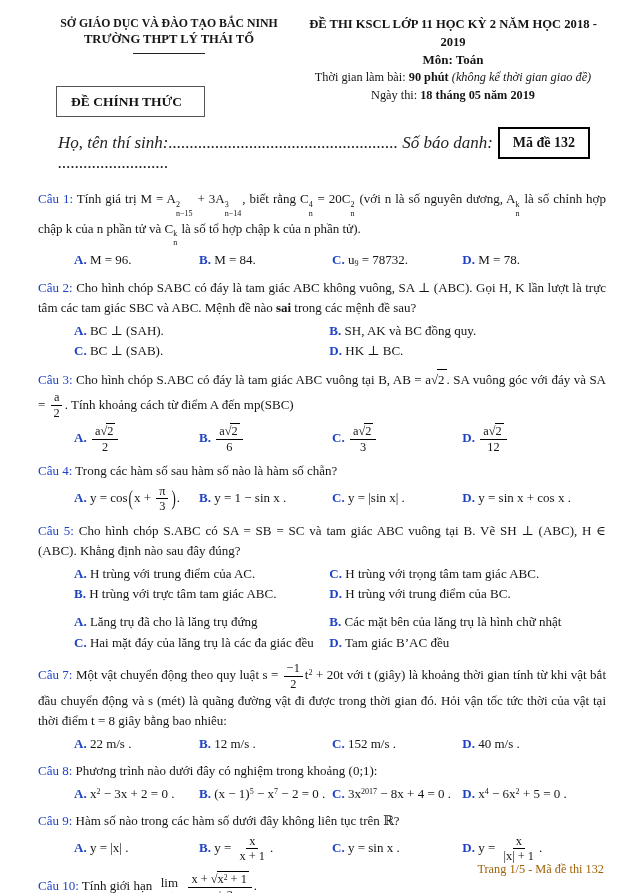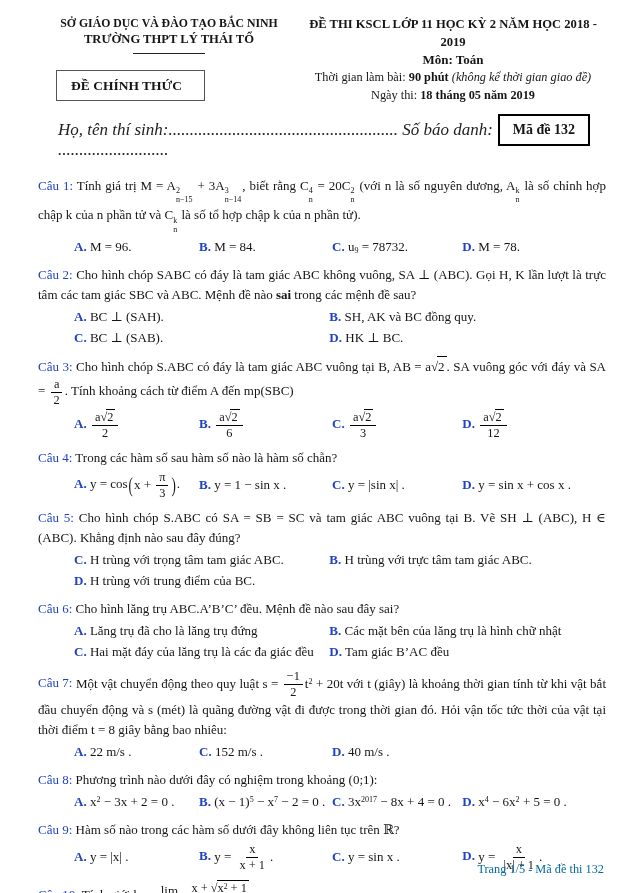--- a/index.html
+++ b/index.html
@@ -8,21 +8,21 @@
     font-family:"Liberation Serif","DejaVu Serif",serif;font-size:13px;color:#151515;
     padding:16px 24px 10px 38px;overflow:hidden;
   }
   
   .hdr{display:flex;}
   .h-left{width:262px;text-align:center;line-height:1.3;}
   .dept{font-weight:bold;font-size:11.8px;}
   .school{font-weight:bold;font-size:12.6px;}
   .rule{width:72px;border-top:1.6px solid #222;margin:5px auto 16px;}
   .stampwrap{text-align:left;padding-left:18px;}
-  .stamp{display:inline-block;border:1.6px solid #555;padding:6px 22px 6px 14px;font-weight:bold;font-size:13.5px;}
+  .stamp{display:inline-block;border:1.6px solid #555;padding:6px 22px 6px 14px;font-weight:bold;font-size:13.5px;margin-top:16px;}
   .h-right{flex:1;text-align:center;line-height:1.4;}
   .etitle{font-weight:bold;font-size:12.6px;}
   .esub{font-weight:bold;font-size:13px;}
   .eline{font-size:12.3px;}
   .b{font-weight:bold;} .i{font-style:italic;}
   
   .cand{display:flex;align-items:flex-start;margin-top:10px;}
   .cand .names{flex:1;font-style:italic;font-size:17px;padding-left:20px;padding-top:6px;color:#222;}
   .codebox{border:2px solid #000;font-weight:bold;font-size:14px;padding:6px 13px;margin-right:16px;}
   
@@ -42,21 +42,21 @@
   .m-sup{font-size:.62em;vertical-align:.45em;}
   .m-sub{font-size:.62em;vertical-align:-.3em;}
   .m-b{font-weight:bold;}
   .m-sqrt{display:inline-flex;align-items:stretch;}
   .m-sqrt .rad{align-self:flex-end;margin-right:-1px;}
   .m-sqrt .radc{border-top:1px solid #000;padding:0 2px 0 1px;}
   .m-p .bigp{display:inline-block;transform:scaleY(1.55);vertical-align:-1px;margin:0 1px;}
   .m-under{display:inline-flex;flex-direction:column;align-items:center;vertical-align:middle;line-height:1;margin:0 3px;}
   .m-under .ub{font-size:.6em;margin-top:2px;}
   
-  .footer{position:absolute;right:26px;bottom:16px;font-size:12.3px;color:#0369a1;}
+  .footer{position:absolute;right:26px;bottom:16px;font-size:12.3px;color:#a16207;}
 </style>
 </head>
 <body>
 
 <div class="page">
 
   <div class="hdr">
     <div class="h-left">
       <div class="dept">SỞ GIÁO DỤC VÀ ĐÀO TẠO BẮC NINH</div>
       <div class="school">TRƯỜNG THPT LÝ THÁI TỔ</div>
@@ -167,43 +167,44 @@
                 </span><span class="bigp">)</span></span>.</span></span>
         <span class="opt"><span class="ok">B.</span> <span>y = 1 − sin x .</span></span>
         <span class="opt"><span class="ok">C.</span> <span>y = |sin x| .</span></span>
         <span class="opt"><span class="ok">D.</span> <span>y = sin x + cos x .</span></span>
       </div>
     </div>
 
     <div class="q">
       <p class="stem"><span class="qlabel">Câu 5:</span> <span>Cho hình chóp S.ABC có SA = SB = SC và tam giác ABC vuông tại B. Vẽ SH ⊥ (ABC), H ∈ (ABC). Khẳng định nào sau đây đúng?</span></p>
       <div class="opts opts2">
+        <span class="opt"><span class="ok">A.</span> <span>H trùng với trung điểm của AC.</span></span>
         <span class="opt"><span class="ok">C.</span> <span>H trùng với trọng tâm tam giác ABC.</span></span>
         <span class="opt"><span class="ok">B.</span> <span>H trùng với trực tâm tam giác ABC.</span></span>
         <span class="opt"><span class="ok">D.</span> <span>H trùng với trung điểm của BC.</span></span>
       </div>
     </div>
 
     <div class="q">
-      <p class="stem"><span class="qlabel">Câu 6:</span> <span>Cho hình lăng trụ ABC.A’B’C’ đều. Mệnh đề nào sau đây sai?</span></p>
       <div class="opts opts2">
         <span class="opt"><span class="ok">A.</span> <span>Lăng trụ đã cho là lăng trụ đứng</span></span>
         <span class="opt"><span class="ok">B.</span> <span>Các mặt bên của lăng trụ là hình chữ nhật</span></span>
         <span class="opt"><span class="ok">C.</span> <span>Hai mặt đáy của lăng trụ là các đa giác đều</span></span>
         <span class="opt"><span class="ok">D.</span> <span>Tam giác B’AC đều</span></span>
       </div>
     </div>
 
     <div class="q">
       <p class="stem"><span class="qlabel">Câu 7:</span> <span>Một vật chuyển động theo quy luật s = <span class="m-f">
               <span class="num">−1</span>
               <span class="den">2</span>
             </span>t<span class="m-sup">2</span> + 20t với t (giây) là khoảng thời gian tính từ khi vật bắt đầu chuyển động và s (mét) là quãng đường vật đi được trong thời gian đó. Hỏi vận tốc tức thời của vật tại thời điểm t = 8 giây bằng bao nhiêu:</span></p>
       <div class="opts opts4">
         <span class="opt"><span class="ok">A.</span> <span>22 m/s .</span></span>
+        <span class="opt"><span class="ok">B.</span> <span>12 m/s .</span></span>
         <span class="opt"><span class="ok">C.</span> <span>152 m/s .</span></span>
         <span class="opt"><span class="ok">D.</span> <span>40 m/s .</span></span>
       </div>
     </div>
 
     <div class="q">
       <p class="stem"><span class="qlabel">Câu 8:</span> <span>Phương trình nào dưới đây có nghiệm trong khoảng (0;1):</span></p>
       <div class="opts opts4">
         <span class="opt"><span class="ok">A.</span> <span>x<span class="m-sup">2</span> − 3x + 2 = 0 .</span></span>
         <span class="opt"><span class="ok">B.</span> <span>(x − 1)<span class="m-sup">5</span> − x<span class="m-sup">7</span> − 2 = 0 .</span></span>

